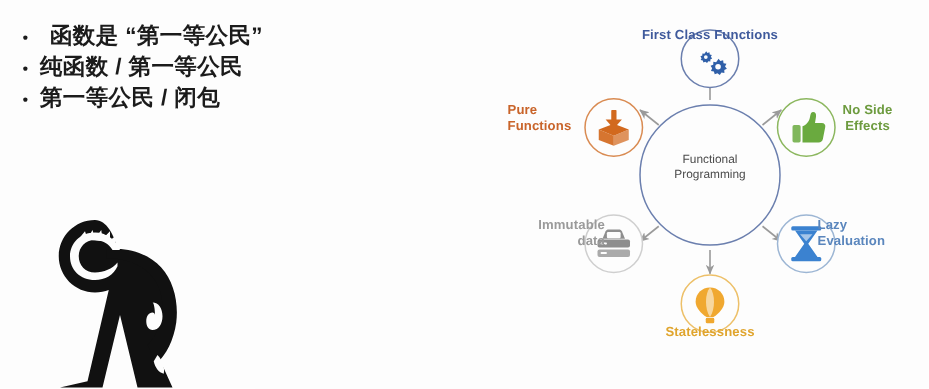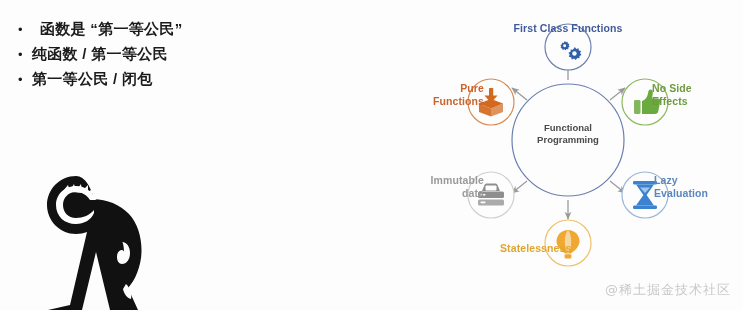--- a/index.html
+++ b/index.html
@@ -31,21 +31,21 @@
   .bullet-dot {
     width: 14px;
     flex: 0 0 14px;
     color: #1b1b1b;
     font-size: 13px;
     line-height: 20px;
     text-align: left;
   }
   .bullet-text {
     color: #1b1b1b;
-    font-size: 15px;
+    font-size: 18px;
     line-height: 21px;
     font-weight: 700;
     letter-spacing: 0.3px;
     white-space: nowrap;
   }
   .bullet-row.indented .bullet-text { padding-left: 8px; }
 
   
   #silhouette {
     position: absolute;
@@ -70,34 +70,34 @@
     position: absolute;
     font-size: 10.5px;
     font-weight: 700;
     line-height: 12.5px;
     letter-spacing: 0.1px;
     white-space: pre-line;
   }
 
   
   #lbl-first-class { left: 108px;  top: 22px;  width: 140px; text-align: center; }
-  #lbl-pure        { left: 16px;   top: 82px;  width: 78px;  text-align: right; }
-  #lbl-no-side     { left: 262px;  top: 82px;  width: 84px;  text-align: left; }
+  #lbl-pure        { left: 16px;   top: 82px;  width: 78px;  }
+  #lbl-no-side     { left: 262px;  top: 82px;  width: 84px;  text-align: center; }
   #lbl-immutable   { left: 8px;    top: 174px; width: 86px;  text-align: right; }
   #lbl-lazy        { left: 264px;  top: 174px; width: 86px;  text-align: left; }
-  #lbl-stateless   { left: 110px;  top: 242px; width: 136px; text-align: left; }
+  #lbl-stateless   { left: 110px;  top: 260px; width: 136px; text-align: center; }
 
   #center-label {
     position: absolute;
     left: 128px;
     top: 122px;
     width: 100px;
     text-align: center;
     font-size: 9.5px;
-    font-weight: 700;
+    font-weight: 400;
     line-height: 12px;
     color: #4a4a4a;
     white-space: pre-line;
   }
 
   
   #watermark {
     position: absolute;
     right: 12px;
     bottom: 12px;
@@ -300,15 +300,14 @@
 
     <div class="node-label" id="lbl-lazy" style="color:#5a86bd">Lazy
 Evaluation</div>
 
     <div class="node-label" id="lbl-stateless" style="color:#e0a52e">Statelessness</div>
 
     <div id="center-label">Functional
 Programming</div>
   </div>
 
-  <div id="watermark">@稀土掘金技术社区</div>
 
 </div>
 
 </body></html>

